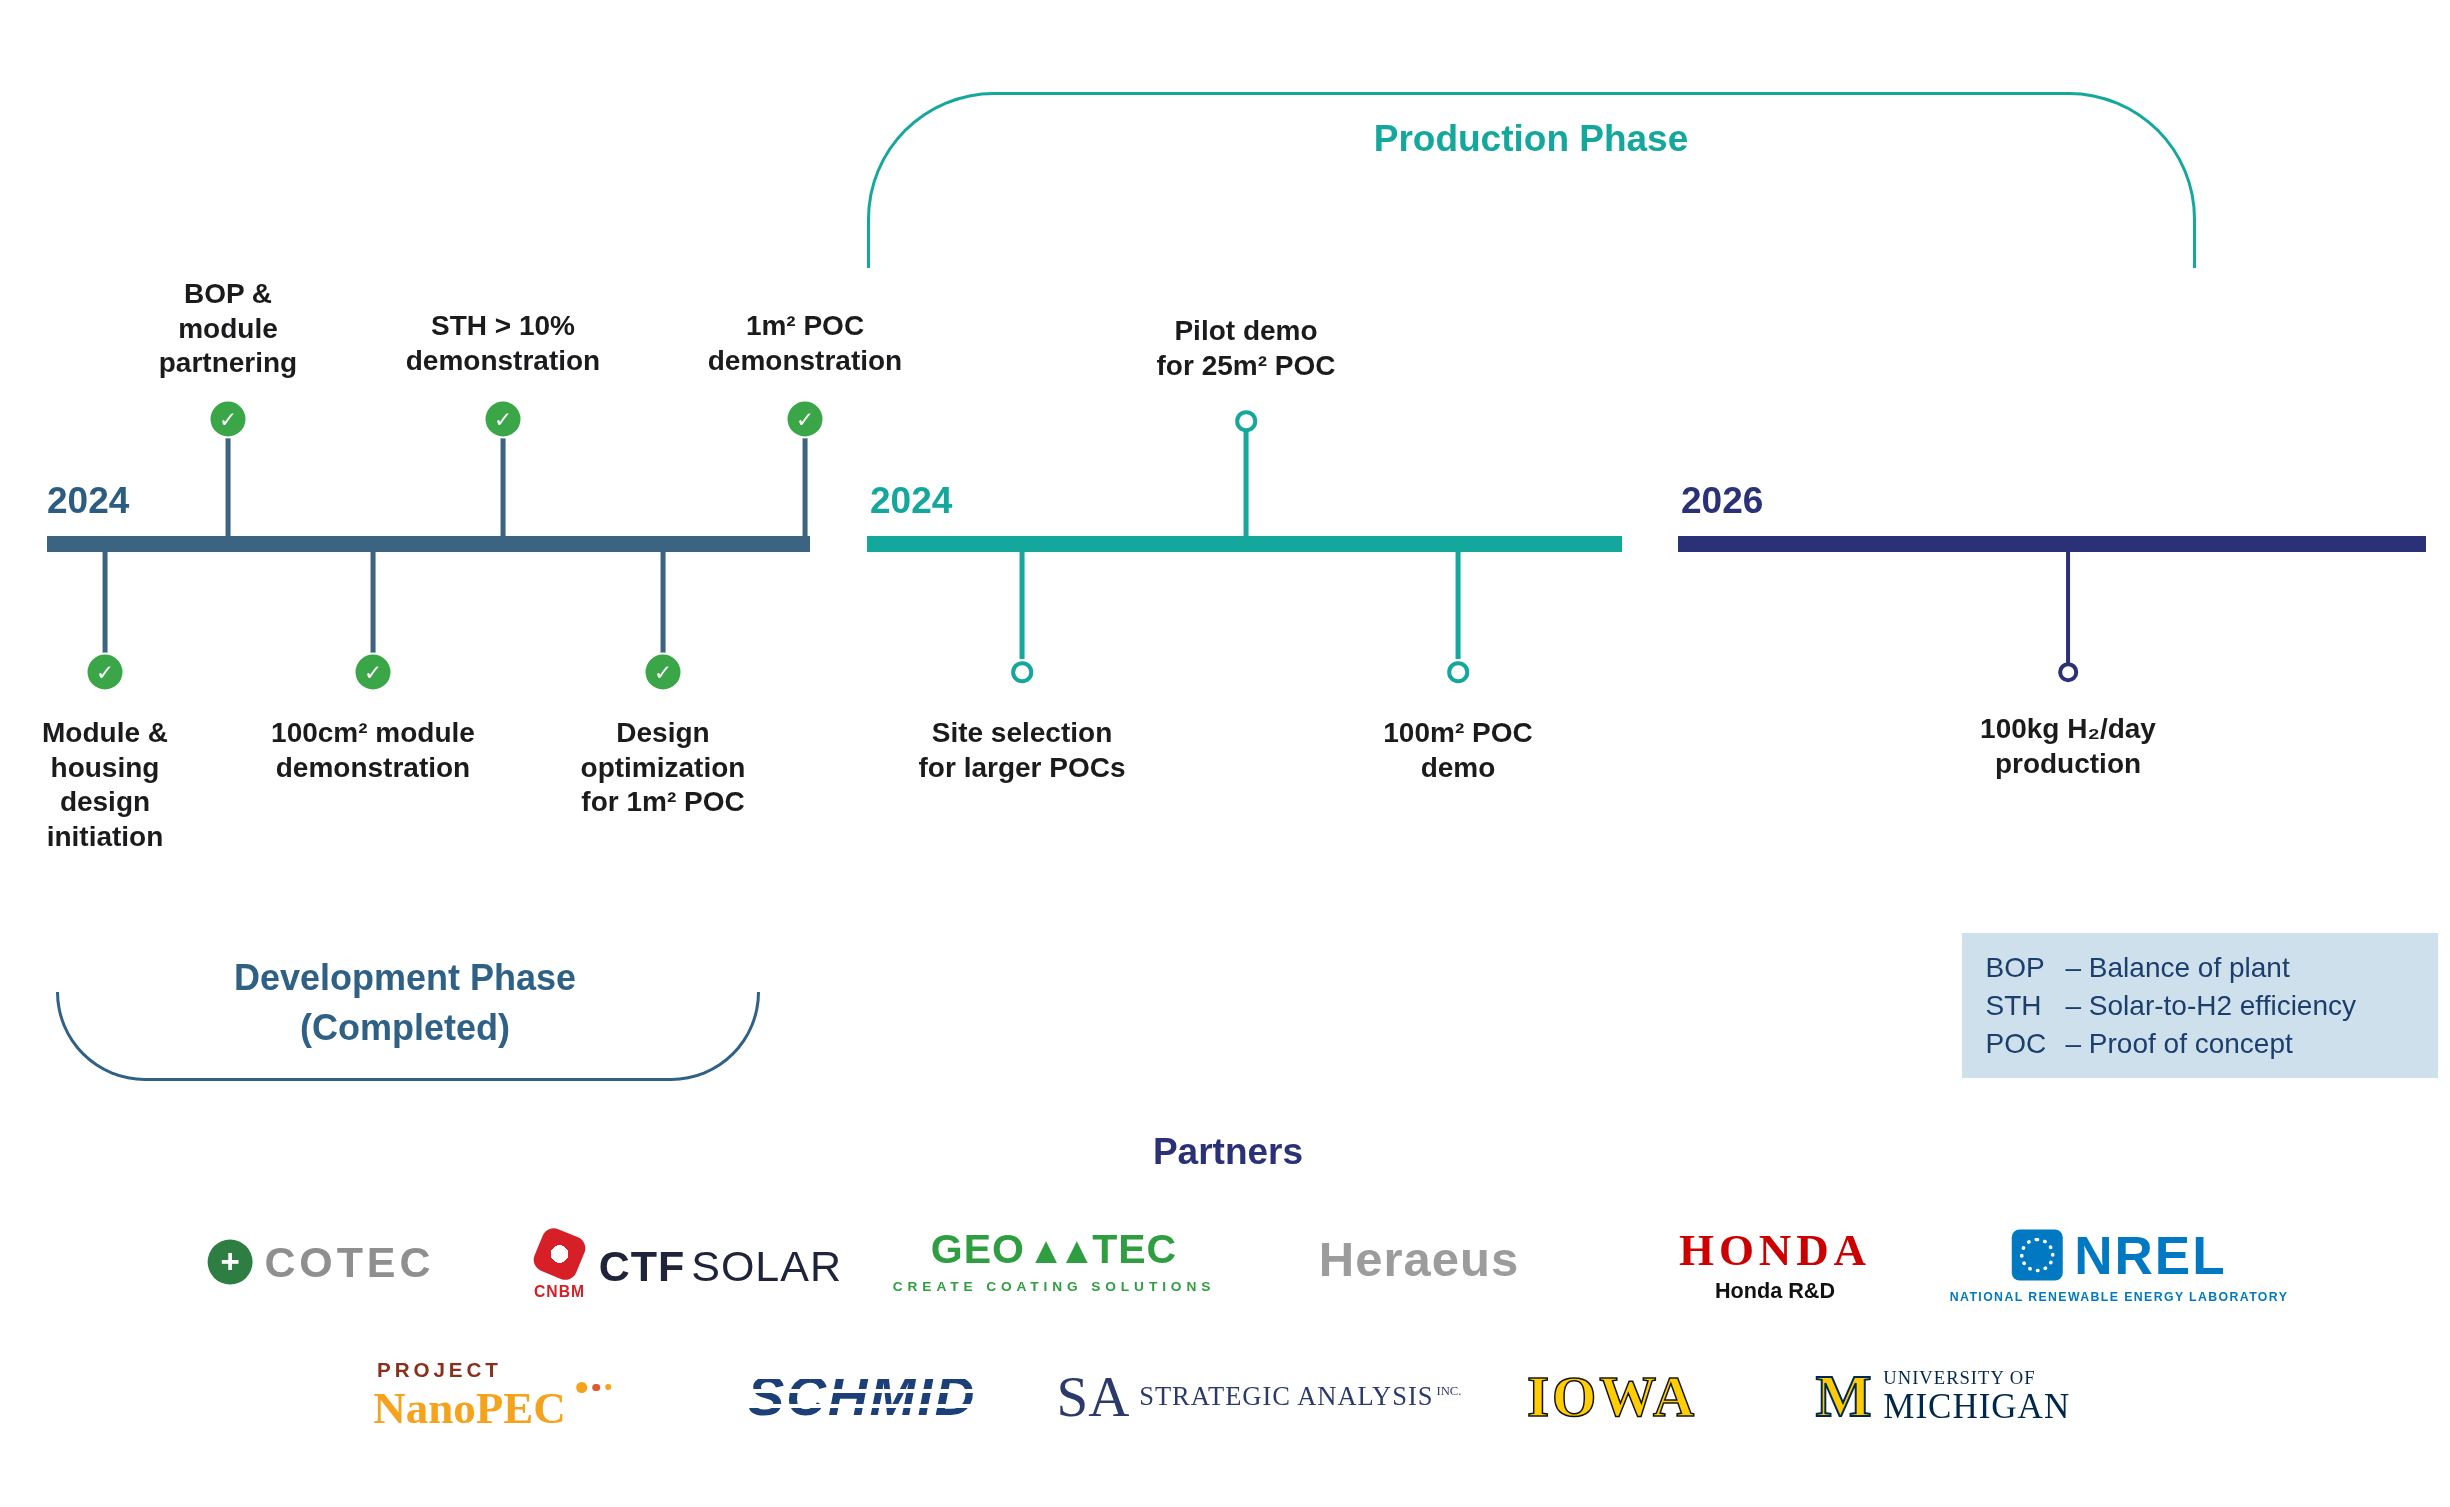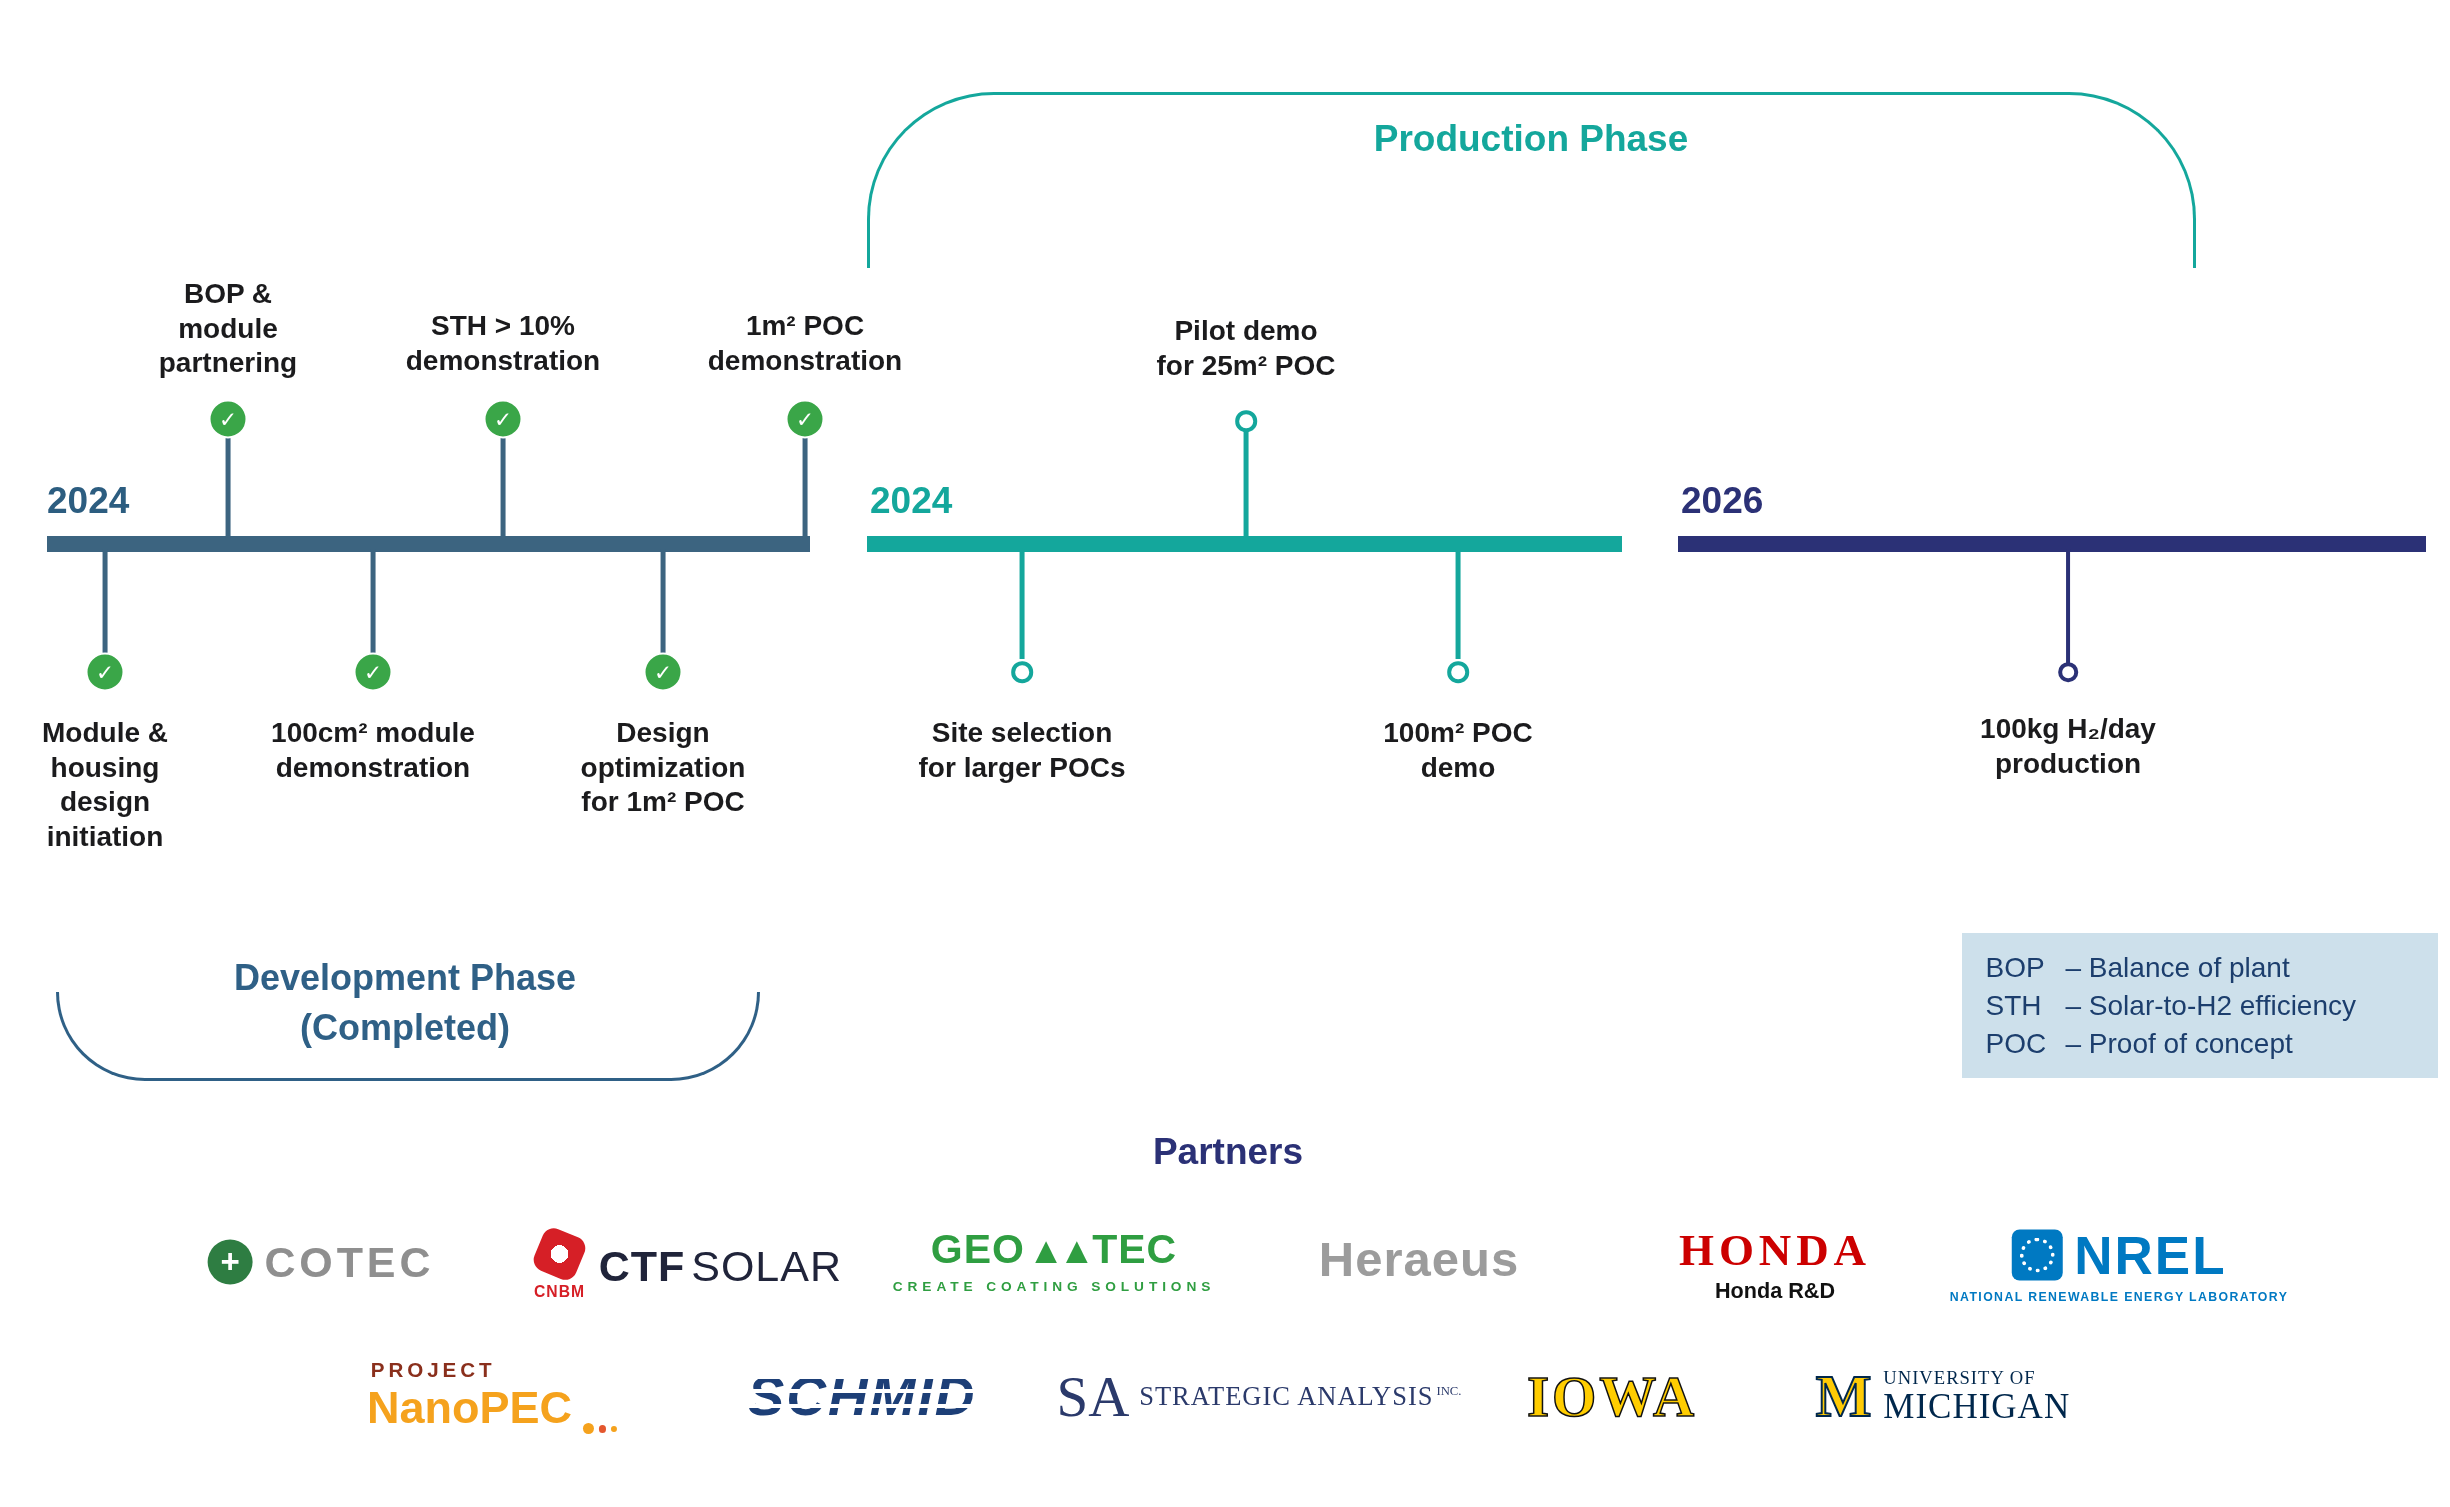--- a/index.html
+++ b/index.html
@@ -67,21 +67,21 @@
   .honda-sub{font-size:21.6px;color:#111;font-weight:600;margin-top:2px;}
 
   .nrel-row{display:flex;align-items:center;}
   .nrel-icon{width:51px;height:51px;border-radius:7.8px;background:#0079c2;display:flex;align-items:center;
              justify-content:center;margin-right:11.8px;flex:none;}
   .nrel-icon span{width:27.4px;height:27.4px;border:4.9px dotted #fff;border-radius:50%;}
   .nrel-text{font-size:53px;font-weight:700;color:#0079c2;letter-spacing:2px;}
   .nrel-tagline{font-size:12.3px;color:#0079c2;letter-spacing:1.4px;margin-top:3.9px;font-weight:600;}
 
   .nano-pre{font-size:20.6px;font-weight:700;color:#8a2f1c;letter-spacing:3.9px;align-self:flex-start;margin-left:3.9px;}
-  .nano-row{display:flex;align-items:flex-end;}
+  .nano-row{display:flex;align-items:flex-start;font-family:Liberation Serif, serif;}
   .nano-text{font-size:45px;font-weight:700;color:#f5a21d;}
   .nano-dots{display:flex;align-items:center;margin-left:5.9px;}
   .nano-dots i{display:block;border-radius:50%;background:#f5a21d;margin-left:4.9px;}
   .nano-dots i:nth-child(1){width:10.8px;height:10.8px;}
   .nano-dots i:nth-child(2){width:7.8px;height:7.8px;background:#e4572e;}
   .nano-dots i:nth-child(3){width:5.9px;height:5.9px;}
 
   .schmid-text{position:relative;font-size:55px;font-weight:800;font-style:italic;color:#1d3f77;
                letter-spacing:2px;padding:0 7.8px;}
   .schmid-text::after{content:"";position:absolute;inset:0;

